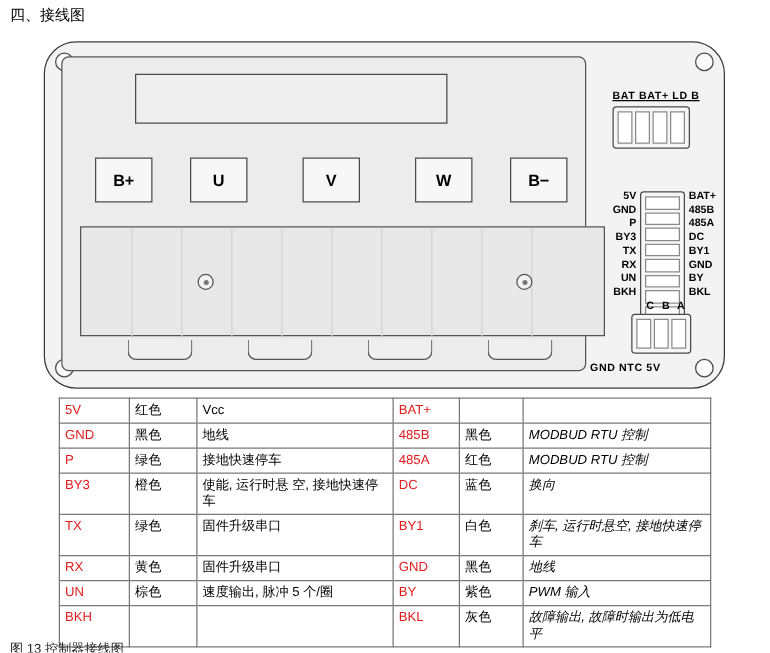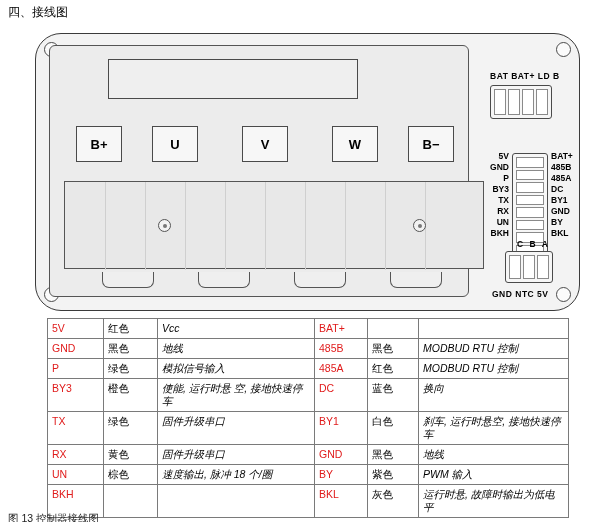--- a/index.html
+++ b/index.html
@@ -100,22 +100,22 @@
   }
   .conn .pin{
     flex:1;border:1px solid #8a8a8a;background:#fff;box-sizing:border-box;
   }
   .conn-top{left:455px;top:52px;width:62px;height:34px;}
   .conn-mid{left:477px;top:120px;width:36px;height:106px;}
   .conn-mid .pins{flex-direction:column;}
   .conn-bot{left:470px;top:218px;width:48px;height:32px;}
 
   .lbl{position:absolute;font-size:8.5px;font-weight:bold;white-space:nowrap;}
-  .lbl-top{left:455px;top:38px;letter-spacing:.5px;}
-  .lbl-bot{left:457px;top:256px;letter-spacing:.5px;}
+  .lbl-top{left:455px;top:38px;letter-spacing:.5px;text-decoration:underline;}
+  .lbl-bot{left:437px;top:256px;letter-spacing:.5px;}
   .lbl-cba{left:482px;top:206px;letter-spacing:2px;}
 
   .pinnames{
     position:absolute;font-size:8.5px;font-weight:bold;line-height:11px;
     text-align:right;white-space:nowrap;
   }
   .pinnames.left{left:440px;top:118px;width:34px;}
   .pinnames.right{left:516px;top:118px;width:40px;text-align:left;}
 
   
@@ -128,21 +128,21 @@
   table.wiring td{
     border:1px solid #7a7a7a;
     padding:3px 4px;
     font-size:10.5px;
     vertical-align:top;
     line-height:13px;
     height:13px;
   }
   .c-sig{width:47px;color:#e01b1b;}
   .c-col{width:45px;}
-  .c-desc{width:148px;font-style:italic;}
+  .c-desc{width:148px;}
   .c-sig2{width:44px;color:#e01b1b;}
   .c-col2{width:42px;}
   .c-desc2{width:auto;font-style:italic;}
 
   .note{
     position:absolute;left:8px;top:512px;font-size:10.5px;color:#222;
     white-space:nowrap;
   }
 </style>
 </head>
@@ -261,21 +261,21 @@
         <td class="c-sig">GND</td>
         <td class="c-col">黑色</td>
         <td class="c-desc">地线</td>
         <td class="c-sig2">485B</td>
         <td class="c-col2">黑色</td>
         <td class="c-desc2">MODBUD RTU 控制</td>
       </tr>
       <tr>
         <td class="c-sig">P</td>
         <td class="c-col">绿色</td>
-        <td class="c-desc">模拟信号输入</td>
+        <td class="c-desc">接地快速停车</td>
         <td class="c-sig2">485A</td>
         <td class="c-col2">红色</td>
         <td class="c-desc2">MODBUD RTU 控制</td>
       </tr>
       <tr>
         <td class="c-sig">BY3</td>
         <td class="c-col">橙色</td>
         <td class="c-desc">使能, 运行时悬 空, 接地快速停车</td>
         <td class="c-sig2">DC</td>
         <td class="c-col2">蓝色</td>
@@ -293,31 +293,31 @@
         <td class="c-sig">RX</td>
         <td class="c-col">黄色</td>
         <td class="c-desc">固件升级串口</td>
         <td class="c-sig2">GND</td>
         <td class="c-col2">黑色</td>
         <td class="c-desc2">地线</td>
       </tr>
       <tr>
         <td class="c-sig">UN</td>
         <td class="c-col">棕色</td>
-        <td class="c-desc">速度输出, 脉冲 18 个/圈</td>
+        <td class="c-desc">速度输出, 脉冲 5 个/圈</td>
         <td class="c-sig2">BY</td>
         <td class="c-col2">紫色</td>
         <td class="c-desc2">PWM 输入</td>
       </tr>
       <tr>
         <td class="c-sig">BKH</td>
         <td class="c-col"></td>
         <td class="c-desc"></td>
         <td class="c-sig2">BKL</td>
         <td class="c-col2">灰色</td>
-        <td class="c-desc2">运行时悬, 故障时输出为低电平</td>
+        <td class="c-desc2">故障输出, 故障时输出为低电平</td>
       </tr>
     </tbody>
   </table>
 
   <div class="note">图 13 控制器接线图</div>
 
 </div>
 
 </body></html>

